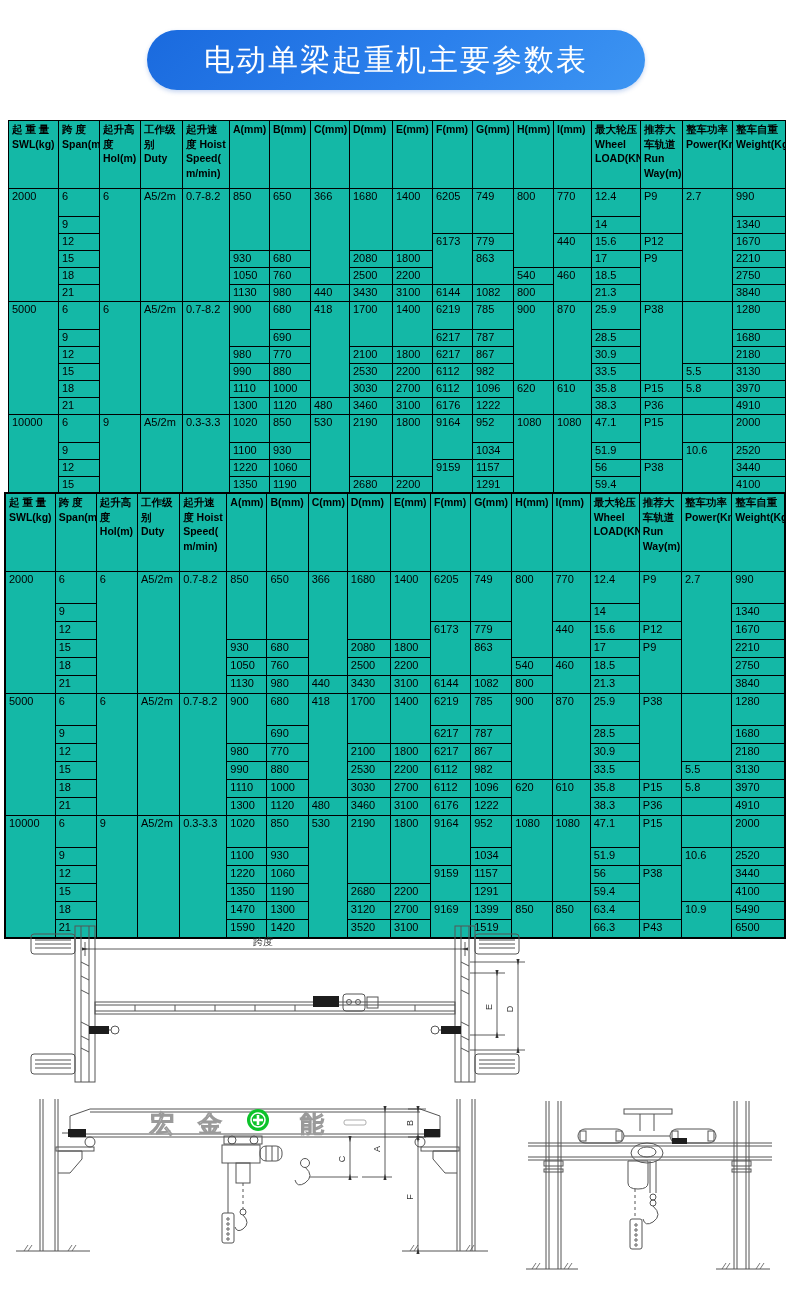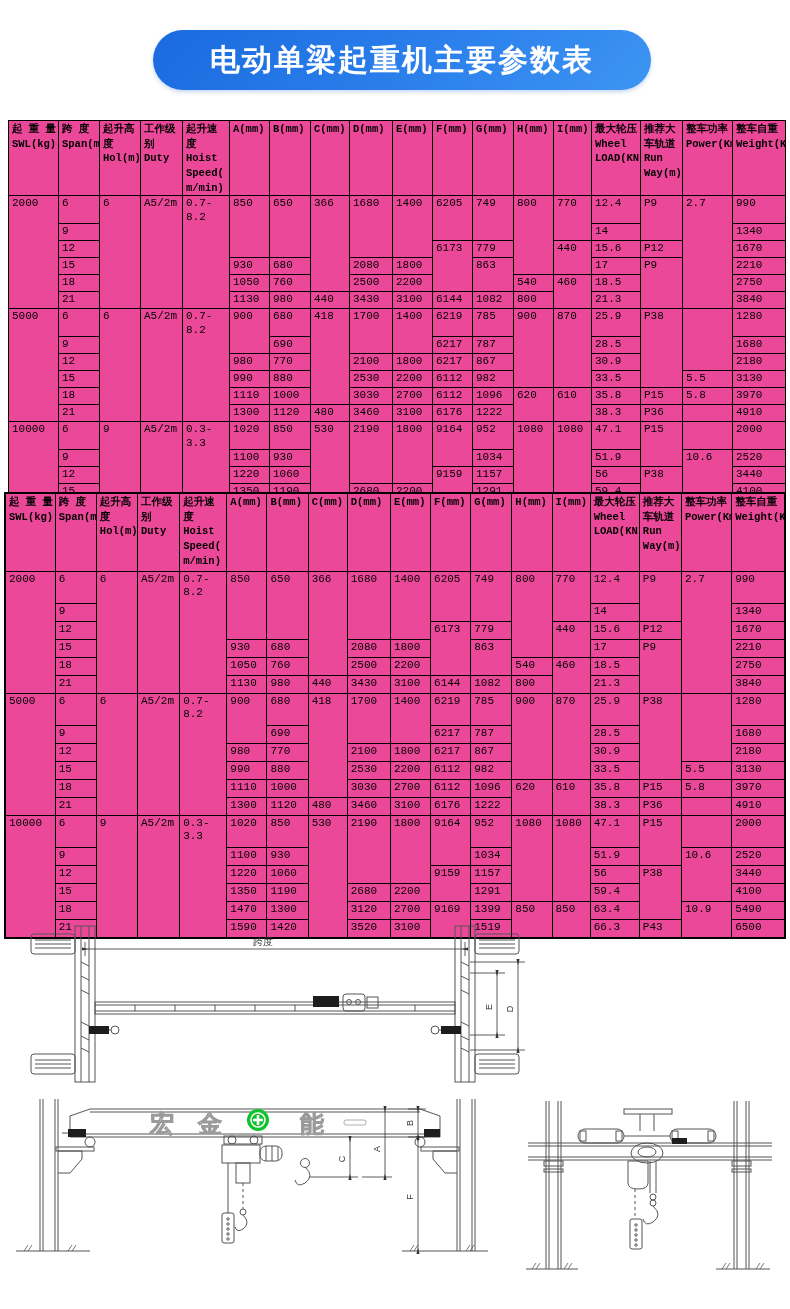--- a/index.html
+++ b/index.html
@@ -2,32 +2,32 @@
 <html><head>
 <meta charset="utf-8">
 <style>
   html,body{margin:0;padding:0;background:#ffffff;}
   body{
     position:relative;width:790px;height:1309px;overflow:hidden;
     font-family:"Liberation Sans","DejaVu Sans",sans-serif;color:#000;
   }
   
   .banner{
-    position:absolute;left:153px;top:30px;width:498px;height:60px;
+    position:absolute;left:147px;top:30px;width:498px;height:60px;
     border-radius:32px;
     background:linear-gradient(135deg,#1a6ade 0%,#2b80ec 55%,#3d95f2 100%);
     display:flex;align-items:center;justify-content:center;
-    color:#fff;font-size:30px;font-weight:bold;letter-spacing:2px;
+    color:#fff;font-size:30px;font-weight:normal;letter-spacing:2px;
     box-shadow:0 2px 4px rgba(30,90,200,.25);
   }
   
   .tbl-wrap{position:absolute;}
   #tbl1{left:8px;top:120px;width:777px;}
   #tbl2{left:4px;top:492px;width:782px;}
-  table.ptab{border-collapse:collapse;table-layout:fixed;width:100%;background:#ec4899;font-family:Liberation Mono, monospace;}
+  table.ptab{border-collapse:collapse;table-layout:fixed;width:100%;background:#14b8a6;}
   table.ptab th,table.ptab td{
     border:1px solid #000;vertical-align:top;text-align:left;
     padding:1px 1px 0 3px;overflow:hidden;
     font-size:11px;line-height:1.25;
   }
   table.ptab th{font-weight:bold;font-size:10.5px;line-height:1.4;white-space:pre-line;}
   table.t1 thead tr{height:68px;}
   table.t2 thead tr{height:78px;}
   table.t1 tr.g0 td{height:26px;}
   table.t1 tr.gn td{height:15px;}

